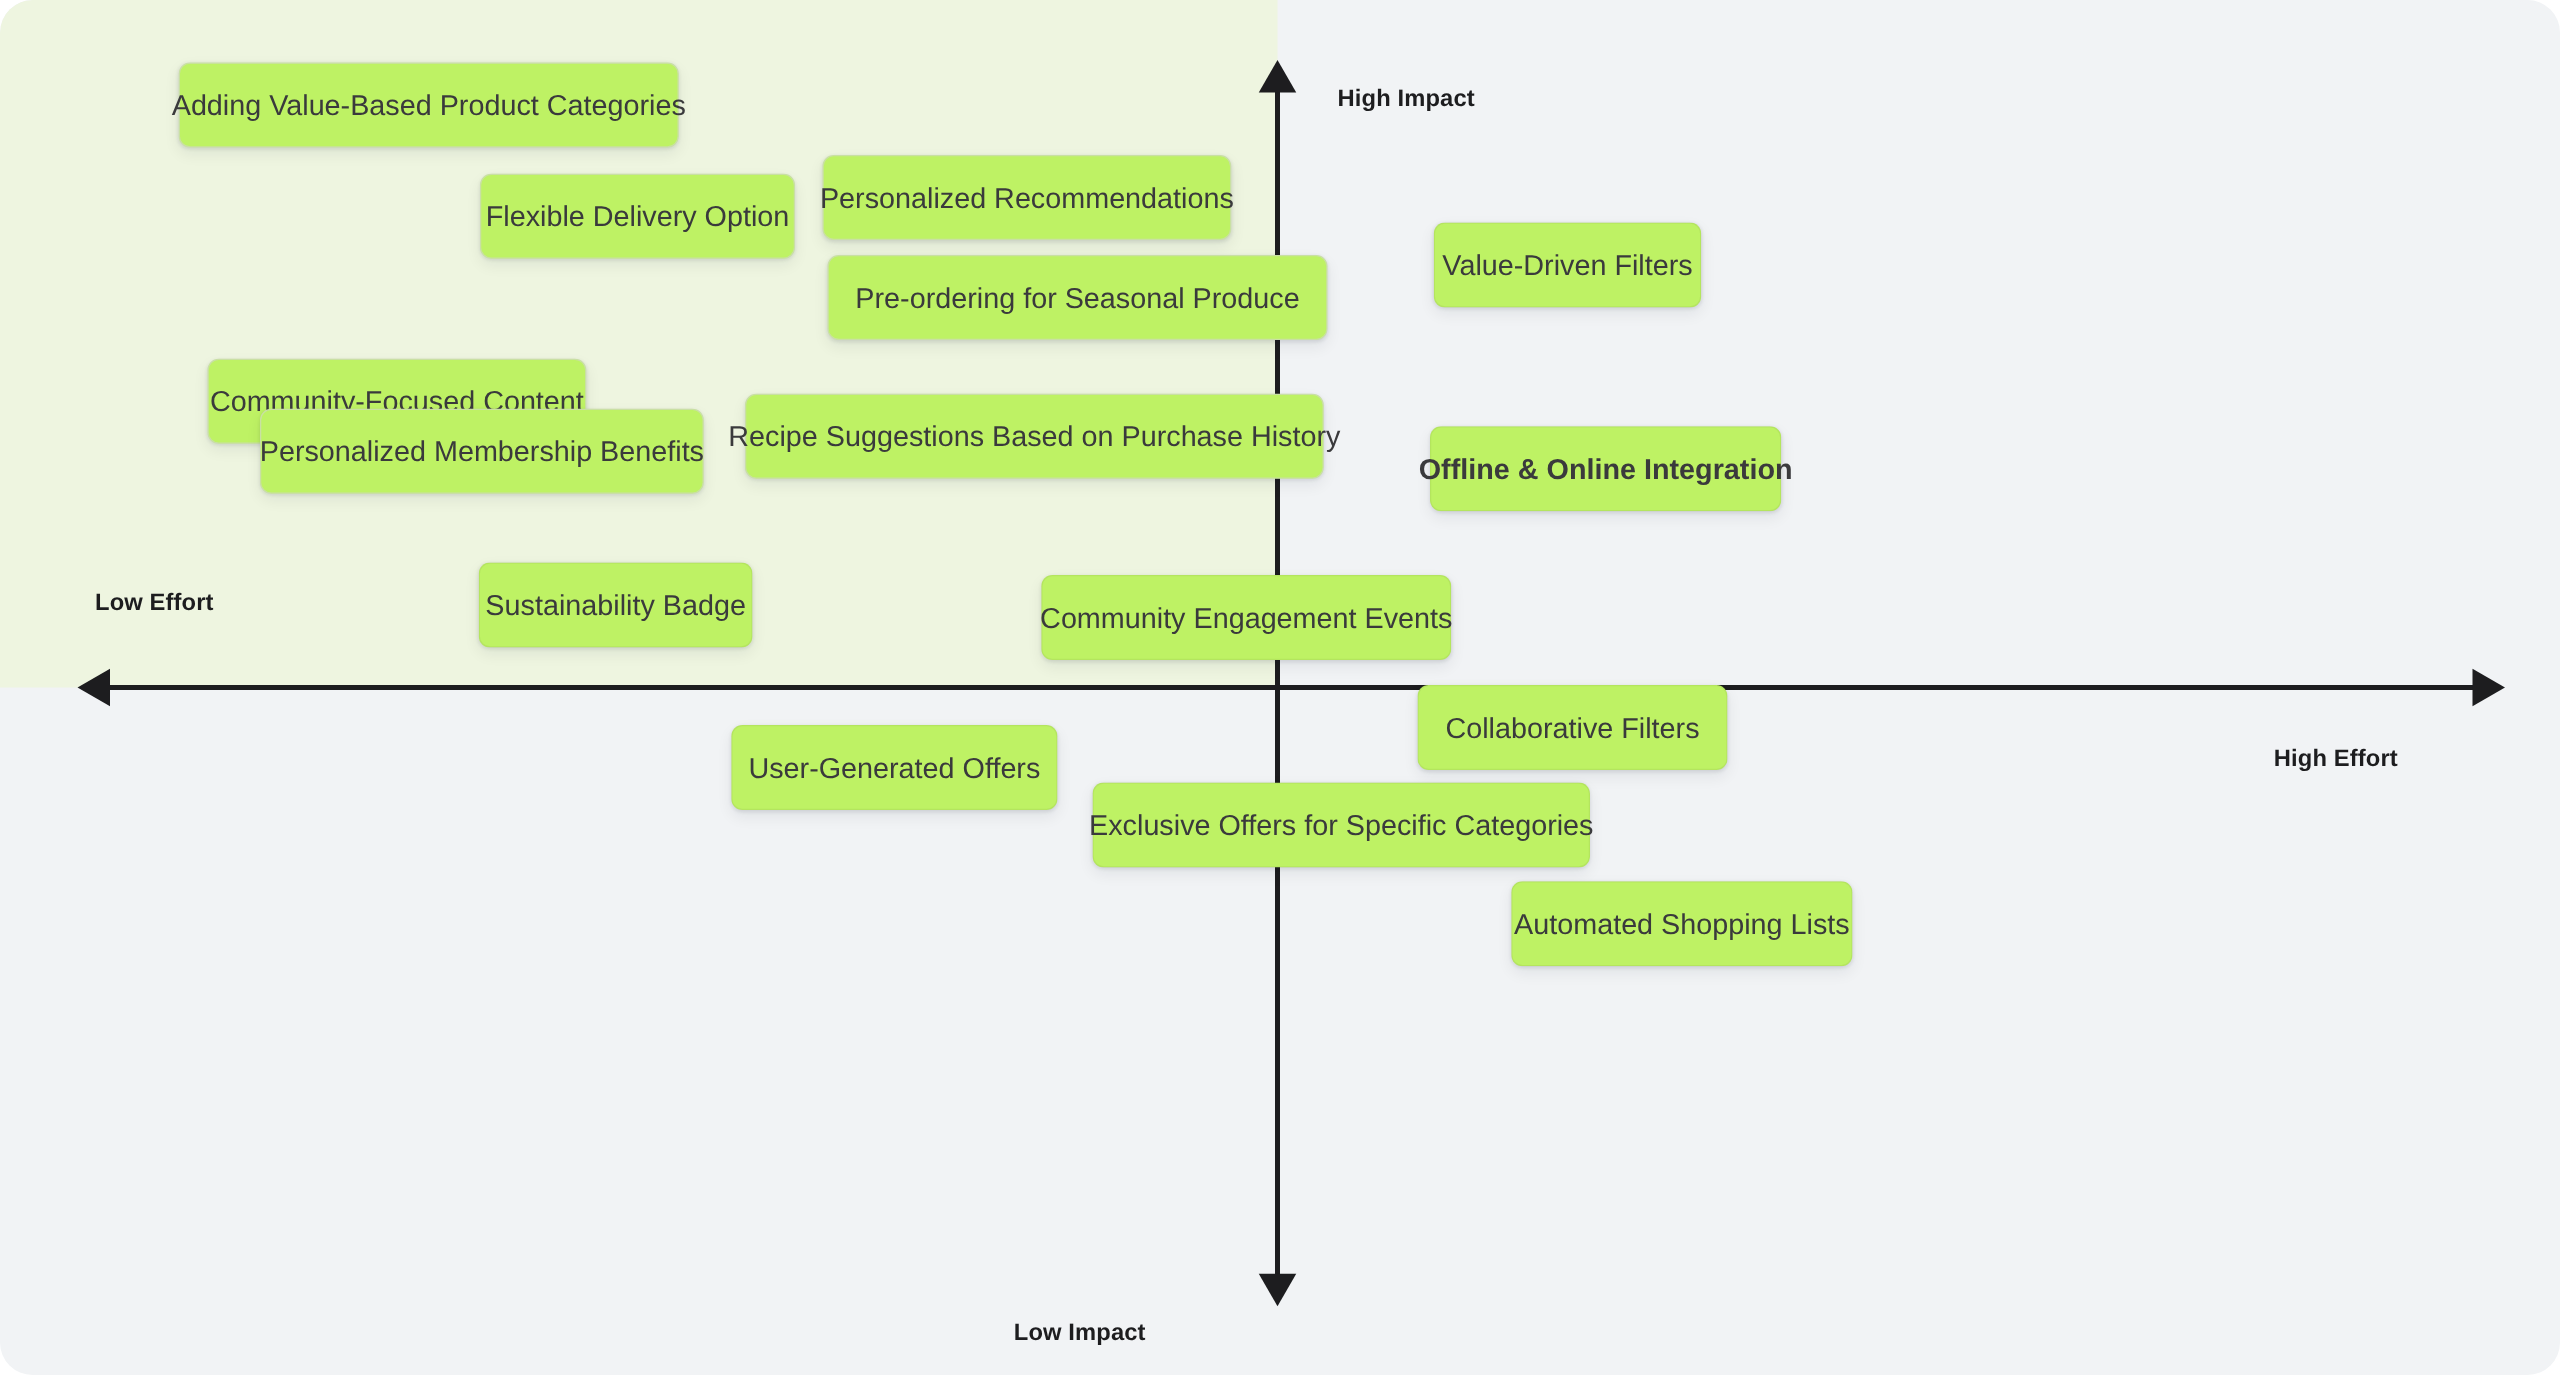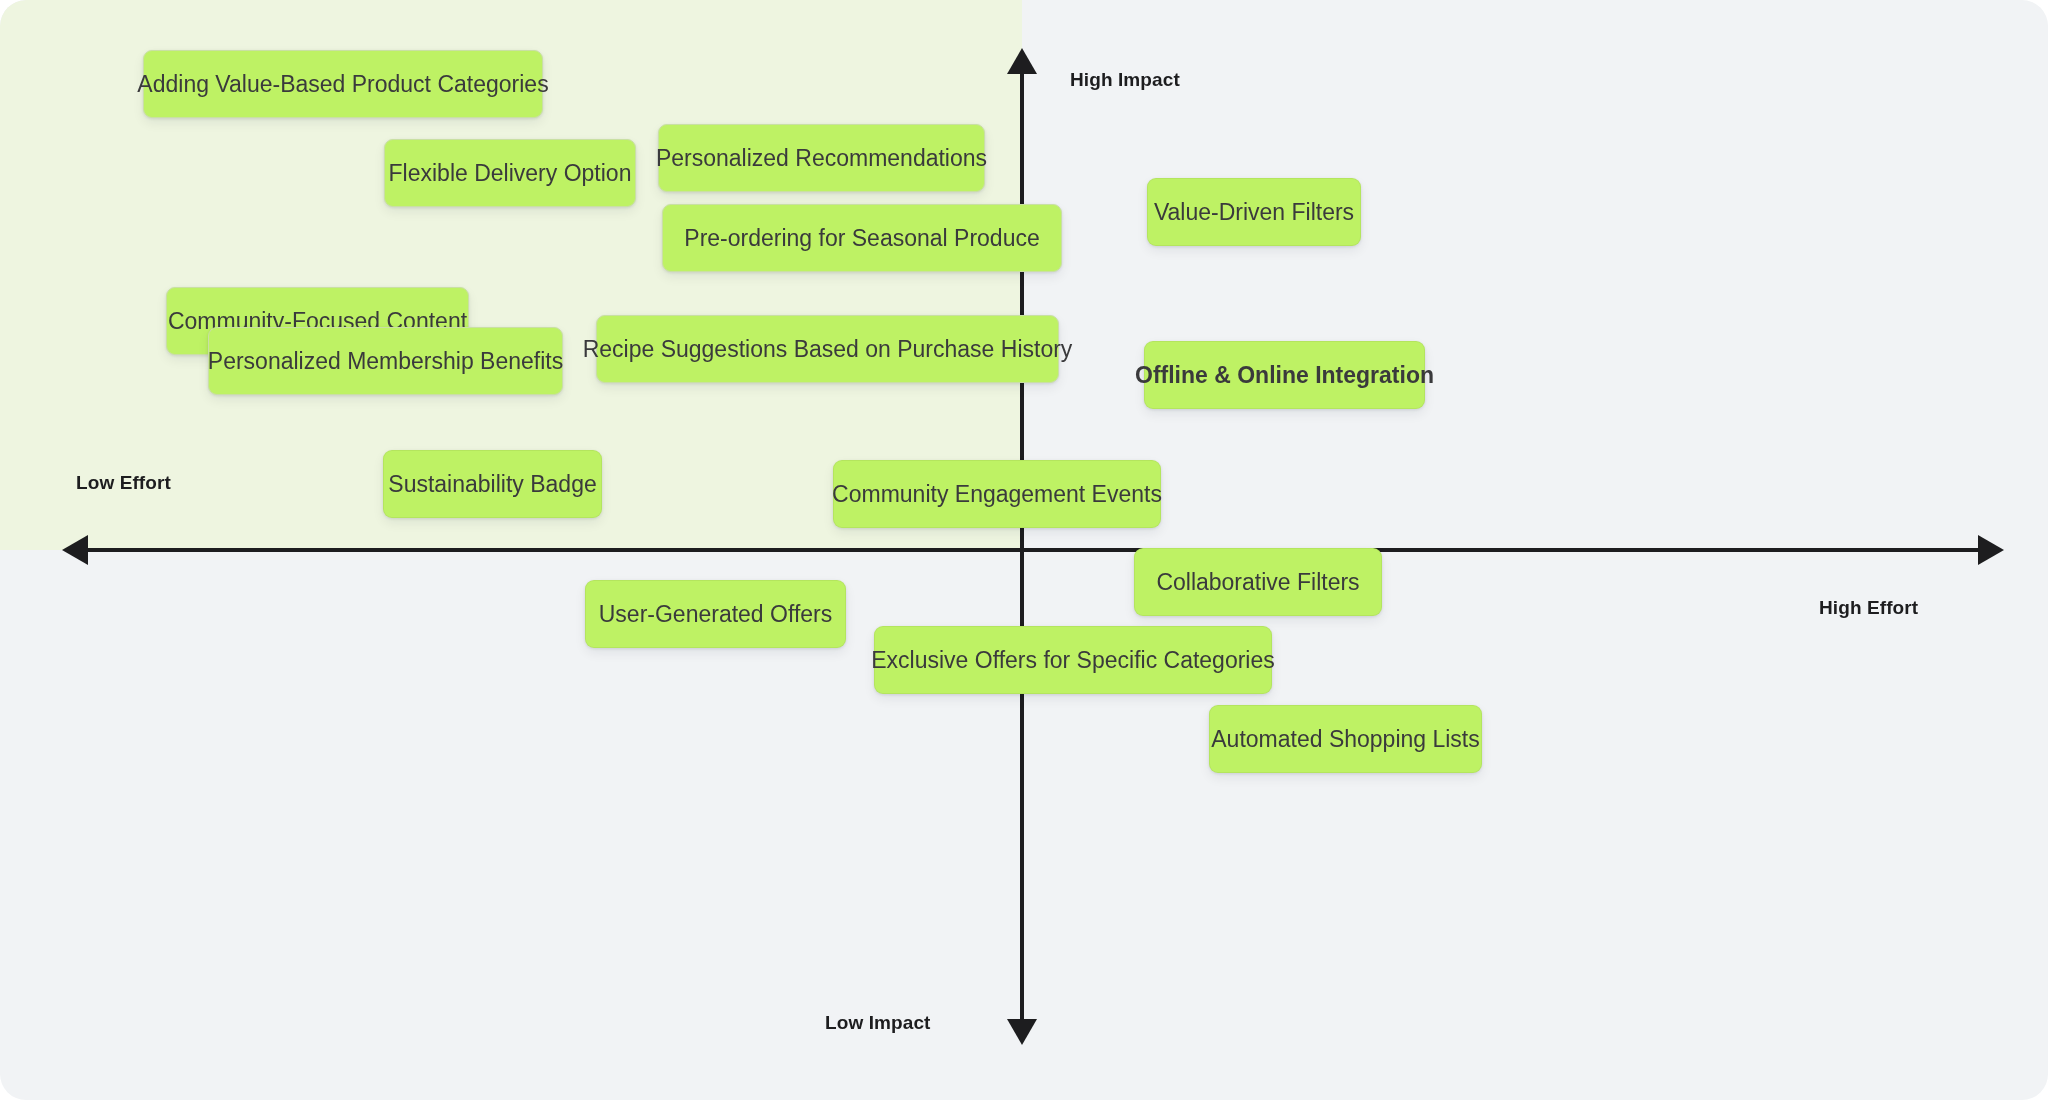--- a/index.html
+++ b/index.html
@@ -84,21 +84,21 @@
   
   .axis-label {
     position: absolute;
     font-size: 19px;
     font-weight: 700;
     color: #1d1d1f;
     white-space: nowrap;
     letter-spacing: 0.1px;
   }
   .lbl-high-impact { left: 1070px; top: 69px; }
-  .lbl-low-impact  { left: 811px;  top: 1012px; margin-left: 14px; }
+  .lbl-low-impact  { left: 811px;  top: 1056px; }
   .lbl-low-effort  { left: 76px;   top: 472px; }
   .lbl-high-effort { left: 1819px; top: 597px; }
 
   
   .card {
     position: absolute;
     box-sizing: border-box;
     background: #bef264;
     border: 1px solid rgba(0,0,0,0.05);
     border-radius: 9px;

